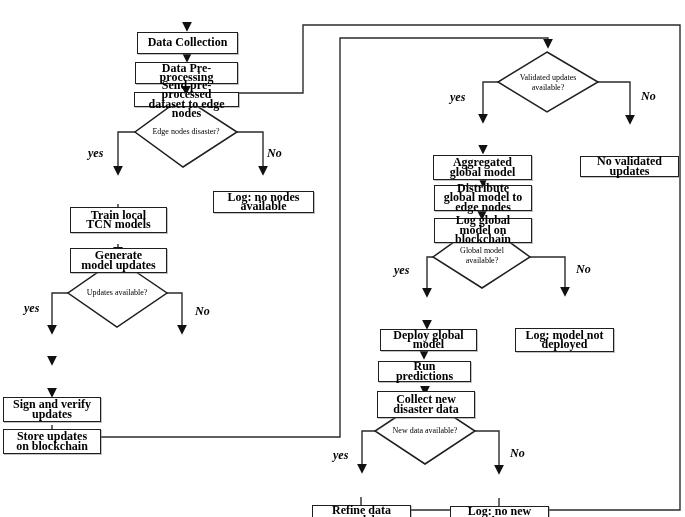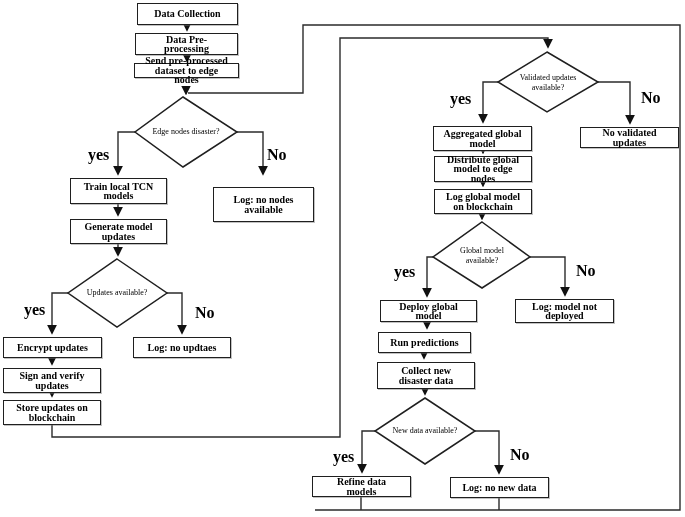--- a/index.html
+++ b/index.html
@@ -5,29 +5,29 @@
   html,body{margin:0;padding:0;background:#fff;}
   #canvas{
     position:relative;width:685px;height:517px;background:#ffffff;
     font-family:"Liberation Serif","DejaVu Serif",serif;overflow:hidden;
   }
   #wires{position:absolute;left:0;top:0;width:685px;height:517px;}
   .box{
     position:absolute;background:#ffffff;border:1.5px solid #1f1f1f;
     box-shadow:1px 1px 0 rgba(120,120,120,.45);
     display:flex;align-items:center;justify-content:center;text-align:center;
-    font-weight:bold;font-size:10px;line-height:9.5px;color:#000;
-    padding:0 8px;box-sizing:border-box;
+    font-weight:bold;font-size:12px;line-height:9.5px;color:#000;
+    padding:0 8px;box-sizing:border-box;margin-top:29px;
   }
   .dlabel{
     position:absolute;transform:translate(-50%,-50%);text-align:center;
     font-weight:normal;font-size:8px;line-height:9.5px;color:#000;
   }
   .elabel{
-    position:absolute;font-weight:bold;font-size:16px;color:#000;
+    position:absolute;font-weight:bold;font-size:12px;color:#000;font-style:italic;
   }
 </style>
 </head>
 <body>
 
 <div id="canvas">
 
   <svg id="wires" viewBox="0 0 685 517" xmlns="http://www.w3.org/2000/svg">
     <defs>
       <marker id="ah" viewBox="0 0 8 8" refX="6.5" refY="4" markerWidth="7" markerHeight="7" orient="auto-start-reverse">
@@ -68,24 +68,22 @@
       <polygon points="547,52 598,82 547,112 498,82"></polygon>
       <polygon points="482,222 530,257 482,288 433,257"></polygon>
       <polygon points="425,398 475,431 425,464 375,431"></polygon>
     </g>
   </svg>
 
   <div class="box" style="left:137px;top:3px;width:101px;height:22px">Data Collection</div>
   <div class="box" style="left:135px;top:33px;width:103px;height:22px">Data Pre-processing</div>
   <div class="box" style="left:134px;top:63px;width:105px;height:15px">Send pre-processed dataset to edge nodes</div>
   <div class="box" style="left:70px;top:178px;width:97px;height:26px">Train local TCN models</div>
-  <div class="box" style="left:213px;top:187px;width:101px;height:35px">Log: no nodes available</div>
+  <div class="box" style="left:213px;top:162px;width:101px;height:22px">Log: no nodes available</div>
   <div class="box" style="left:70px;top:219px;width:97px;height:25px">Generate model updates</div>
-  <div class="box" style="left:3px;top:337px;width:99px;height:21px">Encrypt updates</div>
-  <div class="box" style="left:133px;top:337px;width:98px;height:21px">Log: no updtaes</div>
   <div class="box" style="left:3px;top:368px;width:98px;height:25px">Sign and verify updates</div>
   <div class="box" style="left:3px;top:400px;width:98px;height:25px">Store updates on blockchain</div>
   <div class="box" style="left:433px;top:126px;width:99px;height:25px">Aggregated global model</div>
   <div class="box" style="left:434px;top:156px;width:98px;height:26px">Distribute global model to edge nodes</div>
   <div class="box" style="left:434px;top:189px;width:98px;height:25px">Log global model on blockchain</div>
   <div class="box" style="left:580px;top:127px;width:99px;height:21px">No validated updates</div>
   <div class="box" style="left:515px;top:299px;width:99px;height:24px">Log: model not deployed</div>
   <div class="box" style="left:380px;top:300px;width:97px;height:22px">Deploy global model</div>
   <div class="box" style="left:378px;top:332px;width:93px;height:21px">Run predictions</div>
   <div class="box" style="left:377px;top:362px;width:98px;height:27px">Collect new disaster data</div>

